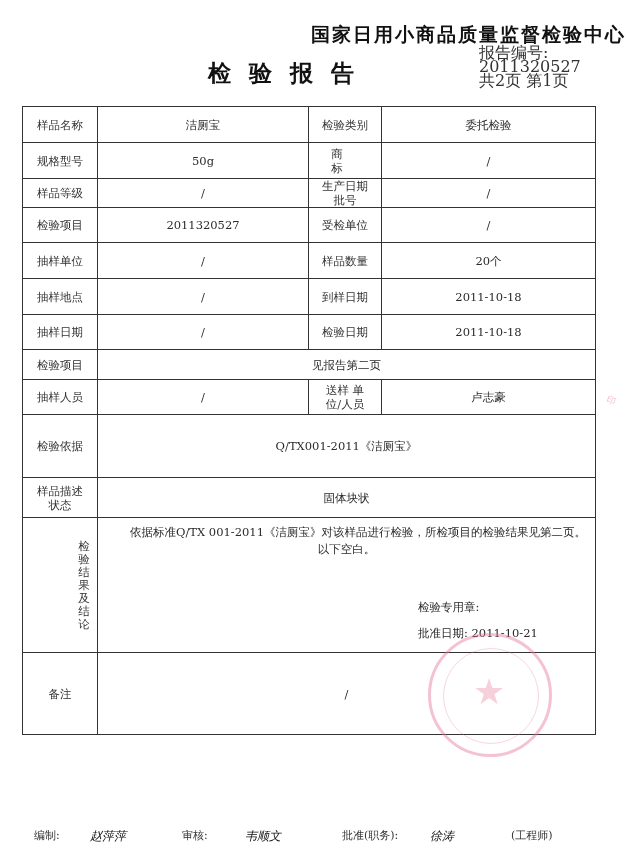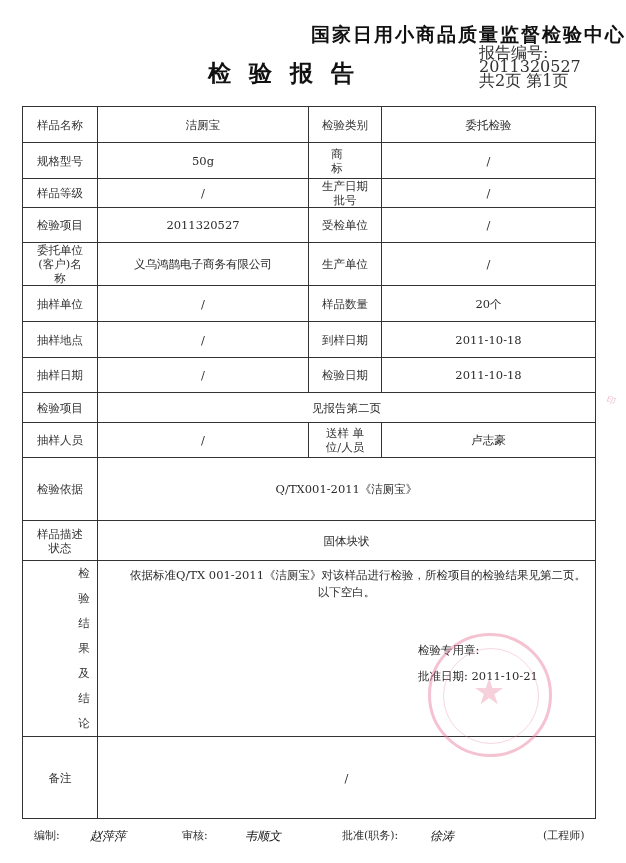--- a/index.html
+++ b/index.html
@@ -13,21 +13,21 @@
                letter-spacing: 18px; color: #111; }
   .report-meta { position: absolute; top: 46px; left: 479px; font-size: 16px; line-height: 14px; color: #333; }
   table.report { position: absolute; left: 22px; top: 106px; width: 573px; border-collapse: collapse;
                  table-layout: fixed; font-size: 11.5px; }
   table.report td { border: 1.4px solid #333; text-align: center; vertical-align: middle; padding: 0 10px; line-height: 14px; }
   .lbl { color: #333; }
   .spaced { letter-spacing: 16px; }
   .conclusion-cell { text-align: center; vertical-align: top !important; position: relative; padding: 6px 6px 0 6px !important; }
   .conclusion-text { text-indent: 2em; line-height: 17px; }
   .seal-line { position: absolute; left: 320px; font-size: 11.5px; }
-  .vertical-label { display: inline-block; width: 14px; line-height: 25px; word-break: break-all; margin-left: 44px; }
+  .vertical-label { display: inline-block; width: 14px; line-height: 13px; word-break: break-all; margin-left: 44px; }
   .stamp { position: absolute; left: 428px; top: 633px; width: 124px; height: 124px; border-radius: 50%;
            border: 3px solid rgba(230,120,150,0.45); box-sizing: border-box; pointer-events: none; }
   .stamp-inner { position: absolute; left: 12px; top: 12px; width: 94px; height: 94px; border-radius: 50%;
                  border: 1px solid rgba(230,120,150,0.3); }
   .stamp-star { position: absolute; left: 42px; top: 38px; font-size: 36px; color: rgba(230,120,150,0.35); line-height: 1; }
   .stamp-frag { position: absolute; left: 600px; top: 395px; width: 20px; height: 50px; color: rgba(230,120,150,0.5);
                 font-size: 9px; transform: rotate(20deg); }
   .footer { position: absolute; top: 822px; left: 30px; width: 580px; font-size: 11px; color: #333; }
   .footer span { position: absolute; top: 6px; }
   .sig { font-family: "DejaVu Serif", serif; font-style: italic; font-size: 12px; color: #111; position: absolute; top: -2px; }
@@ -66,26 +66,20 @@
       <tr style="height:28px">
     <td class="lbl">样品等级</td>
     <td>/</td>
     <td class="lbl">生产日期 批号</td>
     <td>/</td>
       </tr>
       <tr style="height:35px">
     <td class="lbl">检验项目</td>
     <td>2011320527</td>
     <td class="lbl">受检单位</td>
-    <td>/</td>
-      </tr>
-      <tr style="height:35px">
-    <td class="lbl">委托单位 (客户)名称</td>
-    <td>义乌鸿鹊电子商务有限公司</td>
-    <td class="lbl">生产单位</td>
     <td>/</td>
       </tr>
       <tr style="height:36px">
     <td class="lbl">抽样单位</td>
     <td>/</td>
     <td class="lbl">样品数量</td>
     <td>20个</td>
       </tr>
       <tr style="height:36px">
     <td class="lbl">抽样地点</td>
@@ -138,14 +132,14 @@
 </div>
 <div class="stamp-frag">印</div>
 
 <div class="footer">
   <span style="left:4px">编制:</span>
   <span class="sig" style="left:60px">赵萍萍</span>
   <span style="left:152px">审核:</span>
   <span class="sig" style="left:215px">韦顺文</span>
   <span style="left:312px">批准(职务):</span>
   <span class="sig" style="left:400px">徐涛</span>
-  <span style="left:513px">(工程师)</span>
+  <span style="left:481px">(工程师)</span>
 </div>
 
 </body></html>

